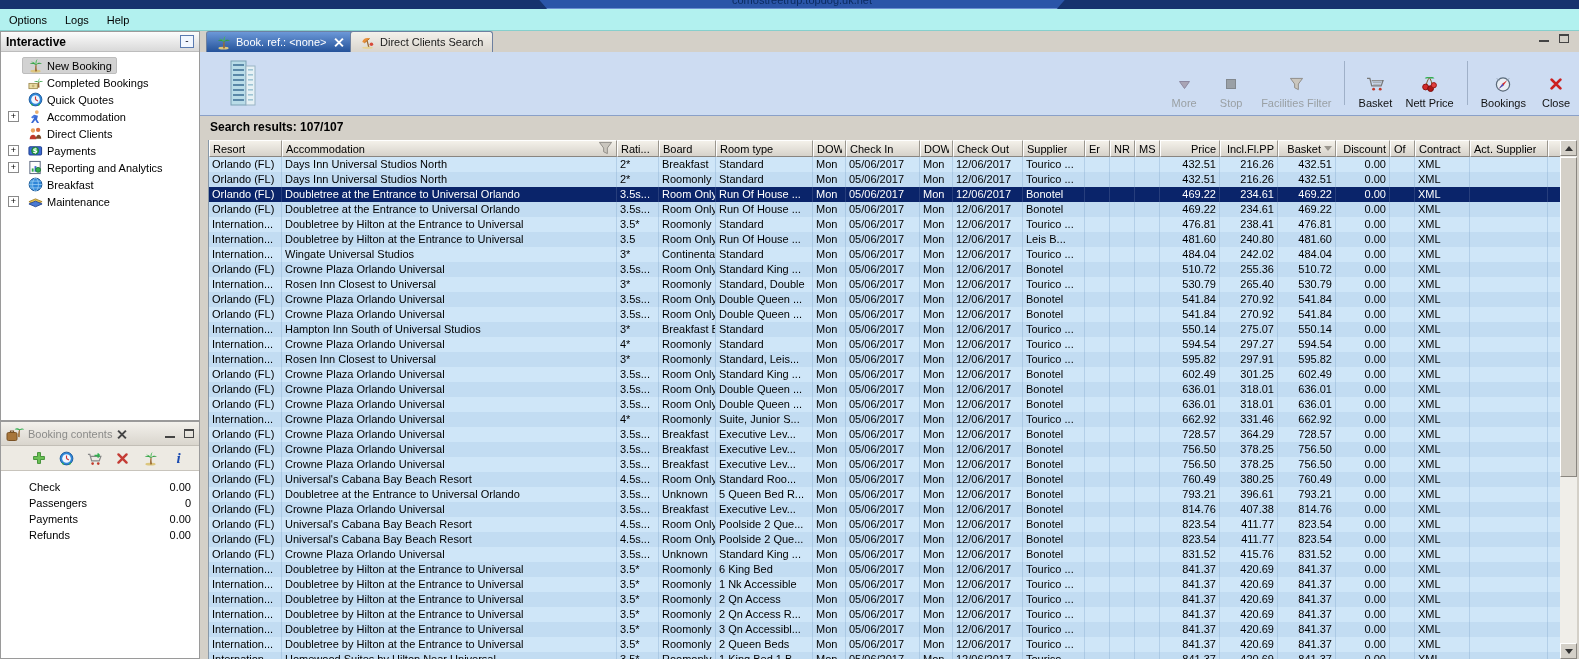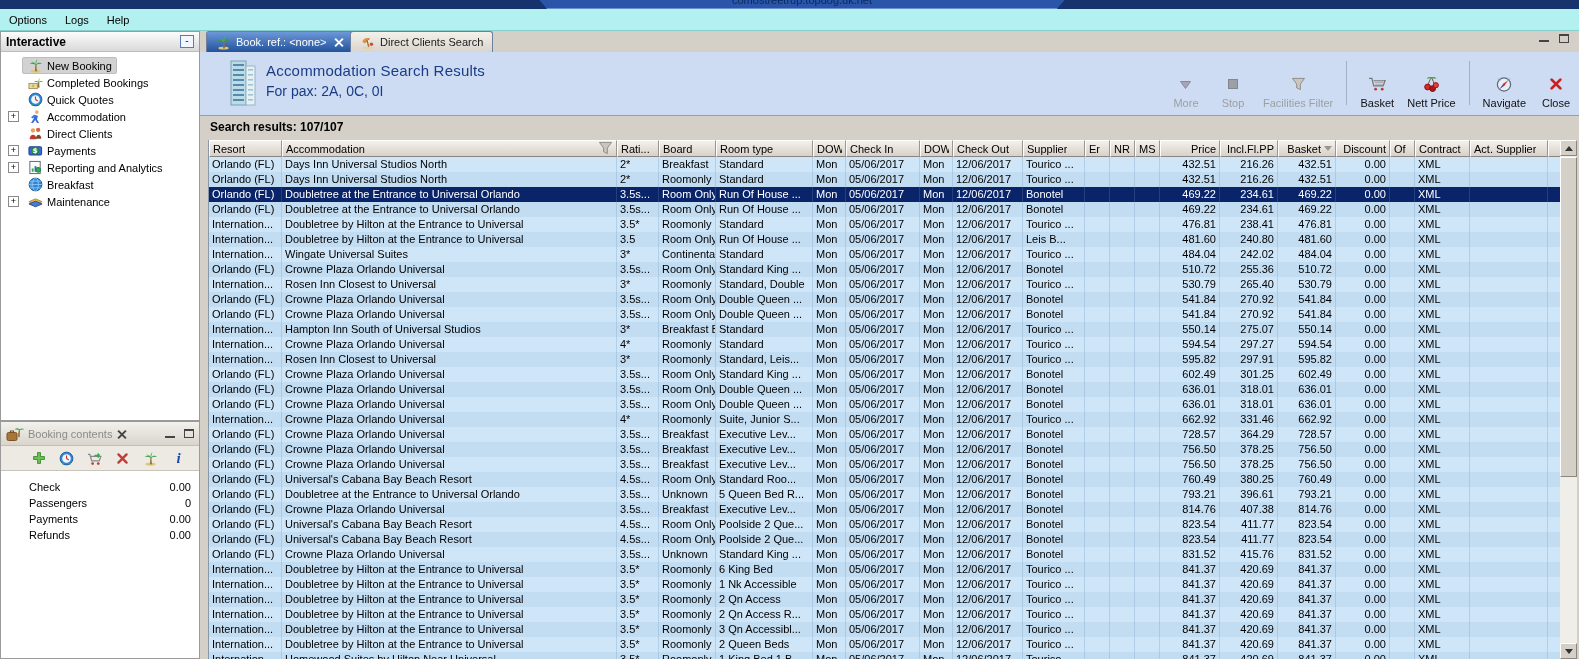--- a/index.html
+++ b/index.html
@@ -402,24 +402,20 @@
         <g fill="#9ec4d4">
           <rect x="24" y="10" width="5" height="1.6"></rect>
           <rect x="24" y="15" width="5" height="1.6"></rect>
           <rect x="24" y="20" width="5" height="1.6"></rect>
           <rect x="24" y="25" width="5" height="1.6"></rect>
           <rect x="24" y="30" width="5" height="1.6"></rect>
           <rect x="24" y="35" width="5" height="1.6"></rect>
           <rect x="24" y="40" width="5" height="1.6"></rect>
         </g>
       </svg></span>
-  <div class="titles">
-    <div class="hdr-title">Accommodation Search Results</div>
-    <div class="hdr-subtitle">For pax: 2A, 0C, 0I</div>
-  </div>
   <div class="header-toolbar">
     <div class="tool disabled">
       <span class="t-icon">
           <svg width="13" height="11" viewBox="0 0 13 11">
             <path d="M1.5 2.5h10L6.5 9.5z" fill="#a9a4b4" stroke="#8d88a0"></path>
           </svg>
         </span>
       <span>More</span>
     </div>
     <div class="tool disabled">
@@ -465,21 +461,21 @@
     <div class="tool-sep"></div>
     <div class="tool">
       <span class="t-icon">
           <svg width="18" height="17" viewBox="0 0 18 18">
             <circle cx="9" cy="9" r="7" fill="#e9eef4" stroke="#5a6a7a" stroke-width="1.3"></circle>
             <path d="M4.6 13.4l4.9-3.4 3.9-5.4-4.9 3.4z" fill="#d42a2a"></path>
             <path d="M4.6 13.4l4.9-3.4-1-1.9z" fill="#3a5ad4"></path>
             <path d="M2.5 2.5l2.6 2.6M15.5 2.5l-2.6 2.6" stroke="#8899aa"></path>
           </svg>
         </span>
-      <span>Navigate</span>
+      <span>Bookings</span>
     </div>
     <div class="tool">
       <span class="t-icon">
           <svg width="14" height="14" viewBox="0 0 16 16">
             <path d="M3 3l10 10M13 3L3 13" stroke="#cc2020" stroke-width="3.2" stroke-linecap="round"></path>
           </svg>
         </span>
       <span>Close</span>
     </div>
   </div>
@@ -694,21 +690,21 @@
         <div class="td right" style="width: 58px;">240.80</div>
         <div class="td right" style="width: 58px;">481.60</div>
         <div class="td right" style="width: 54px;">0.00</div>
         <div class="td" style="width: 25px;"></div>
         <div class="td" style="width: 55px;">XML</div>
         <div class="td" style="width: 78px;"></div>
         <div class="td" style="width: 13px;"></div>
       </div>
       <div class="tr even">
         <div class="td" style="width: 73px;">Internation...</div>
-        <div class="td" style="width: 335px;">Wingate Universal Suites</div>
+        <div class="td" style="width: 335px;">Wingate Universal Studios</div>
         <div class="td" style="width: 42px;">3*</div>
         <div class="td" style="width: 57px;">Continental...</div>
         <div class="td" style="width: 97px;">Standard</div>
         <div class="td" style="width: 33px;">Mon</div>
         <div class="td" style="width: 74px;">05/06/2017</div>
         <div class="td" style="width: 33px;">Mon</div>
         <div class="td" style="width: 70px;">12/06/2017</div>
         <div class="td" style="width: 62px;">Tourico ...</div>
         <div class="td" style="width: 25px;"></div>
         <div class="td" style="width: 25px;"></div>

